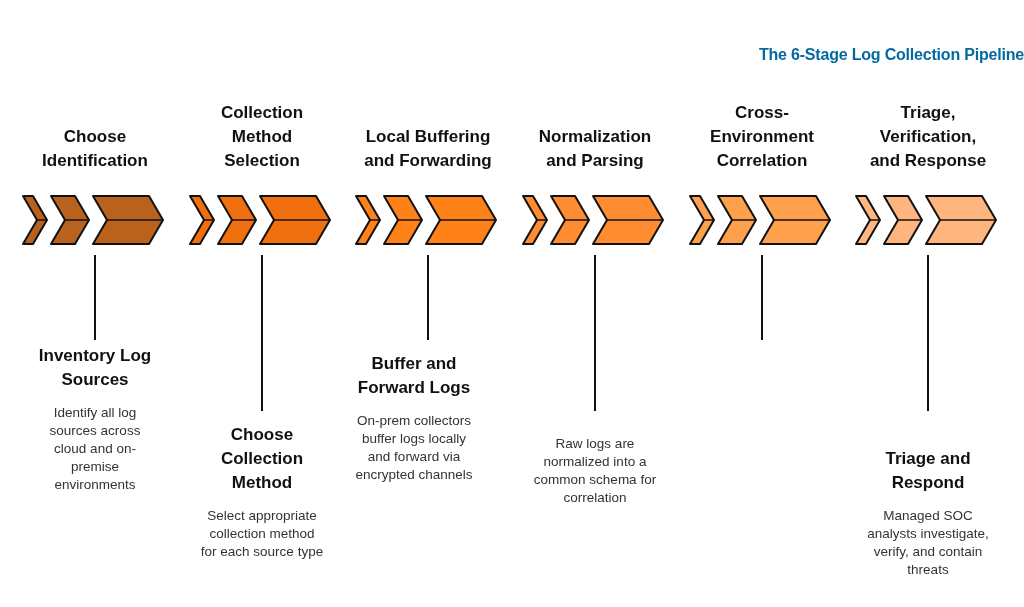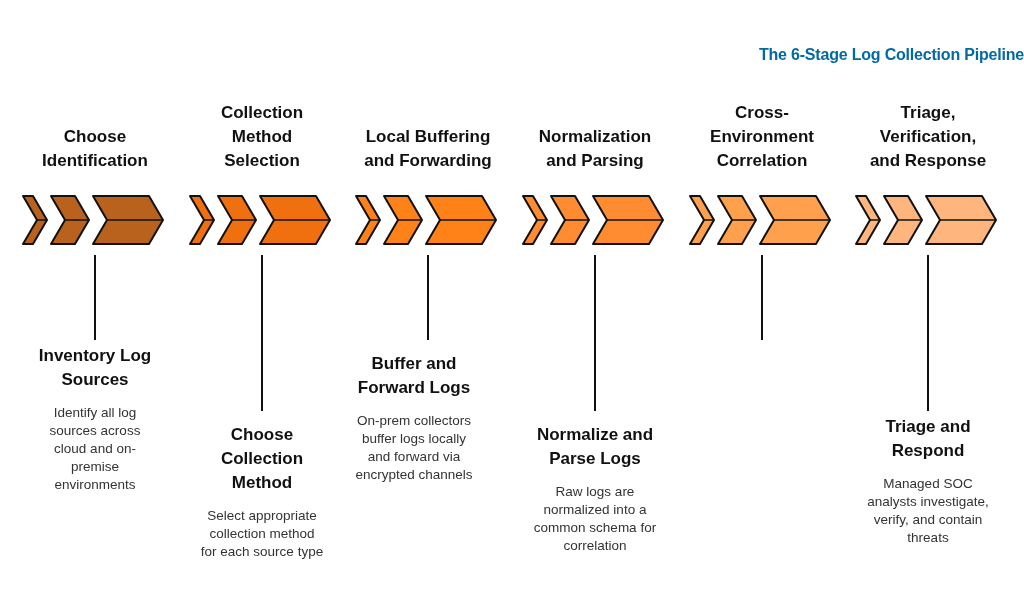--- a/index.html
+++ b/index.html
@@ -104,29 +104,27 @@
 </div>
 <div class="detail" style="left:329px; top:352px;">
   <div class="detail-title">Buffer and
 Forward Logs</div>
   <div class="detail-desc">On-prem collectors
 buffer logs locally
 and forward via
 encrypted channels</div>
 </div>
 <div class="detail" style="left:510px; top:423px;">
-  <div class="detail-title">Normalize and
-Parse Logs</div>
   <div class="detail-desc">Raw logs are
 normalized into a
 common schema for
 correlation</div>
 </div>
 <div class="detail" style="left:677px; top:352px;">
 </div>
-<div class="detail" style="left:843px; top:415px;text-align:center;">
+<div class="detail" style="left:843px; top:447px;text-align:center;">
   <div class="detail-title">Triage and
 Respond</div>
   <div class="detail-desc">Managed SOC
 analysts investigate,
 verify, and contain
 threats</div>
 </div>
 
 </body></html>

